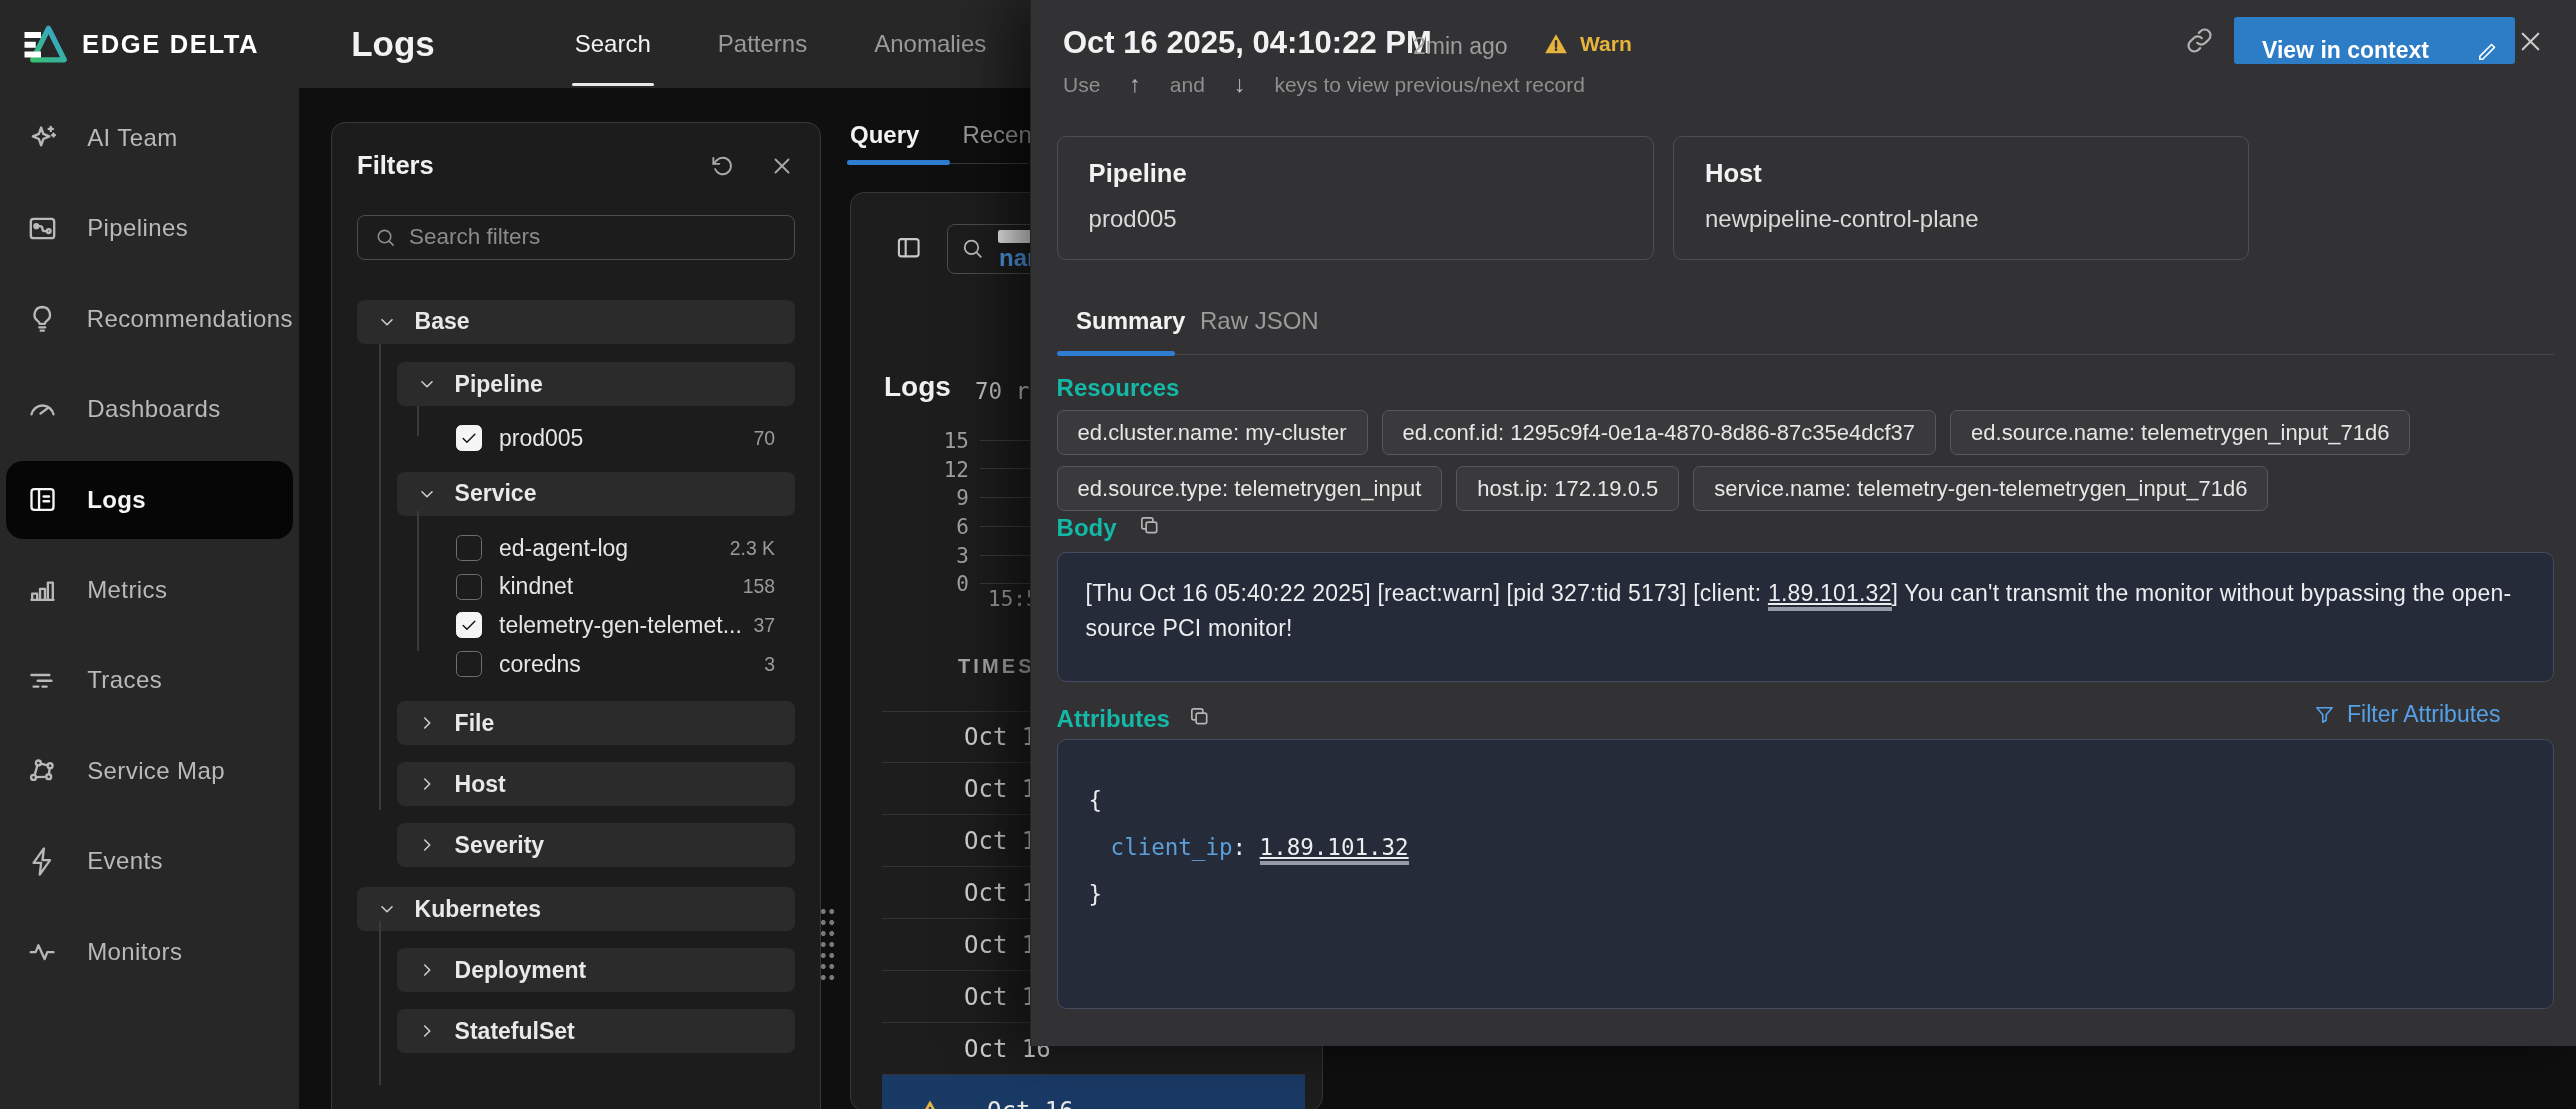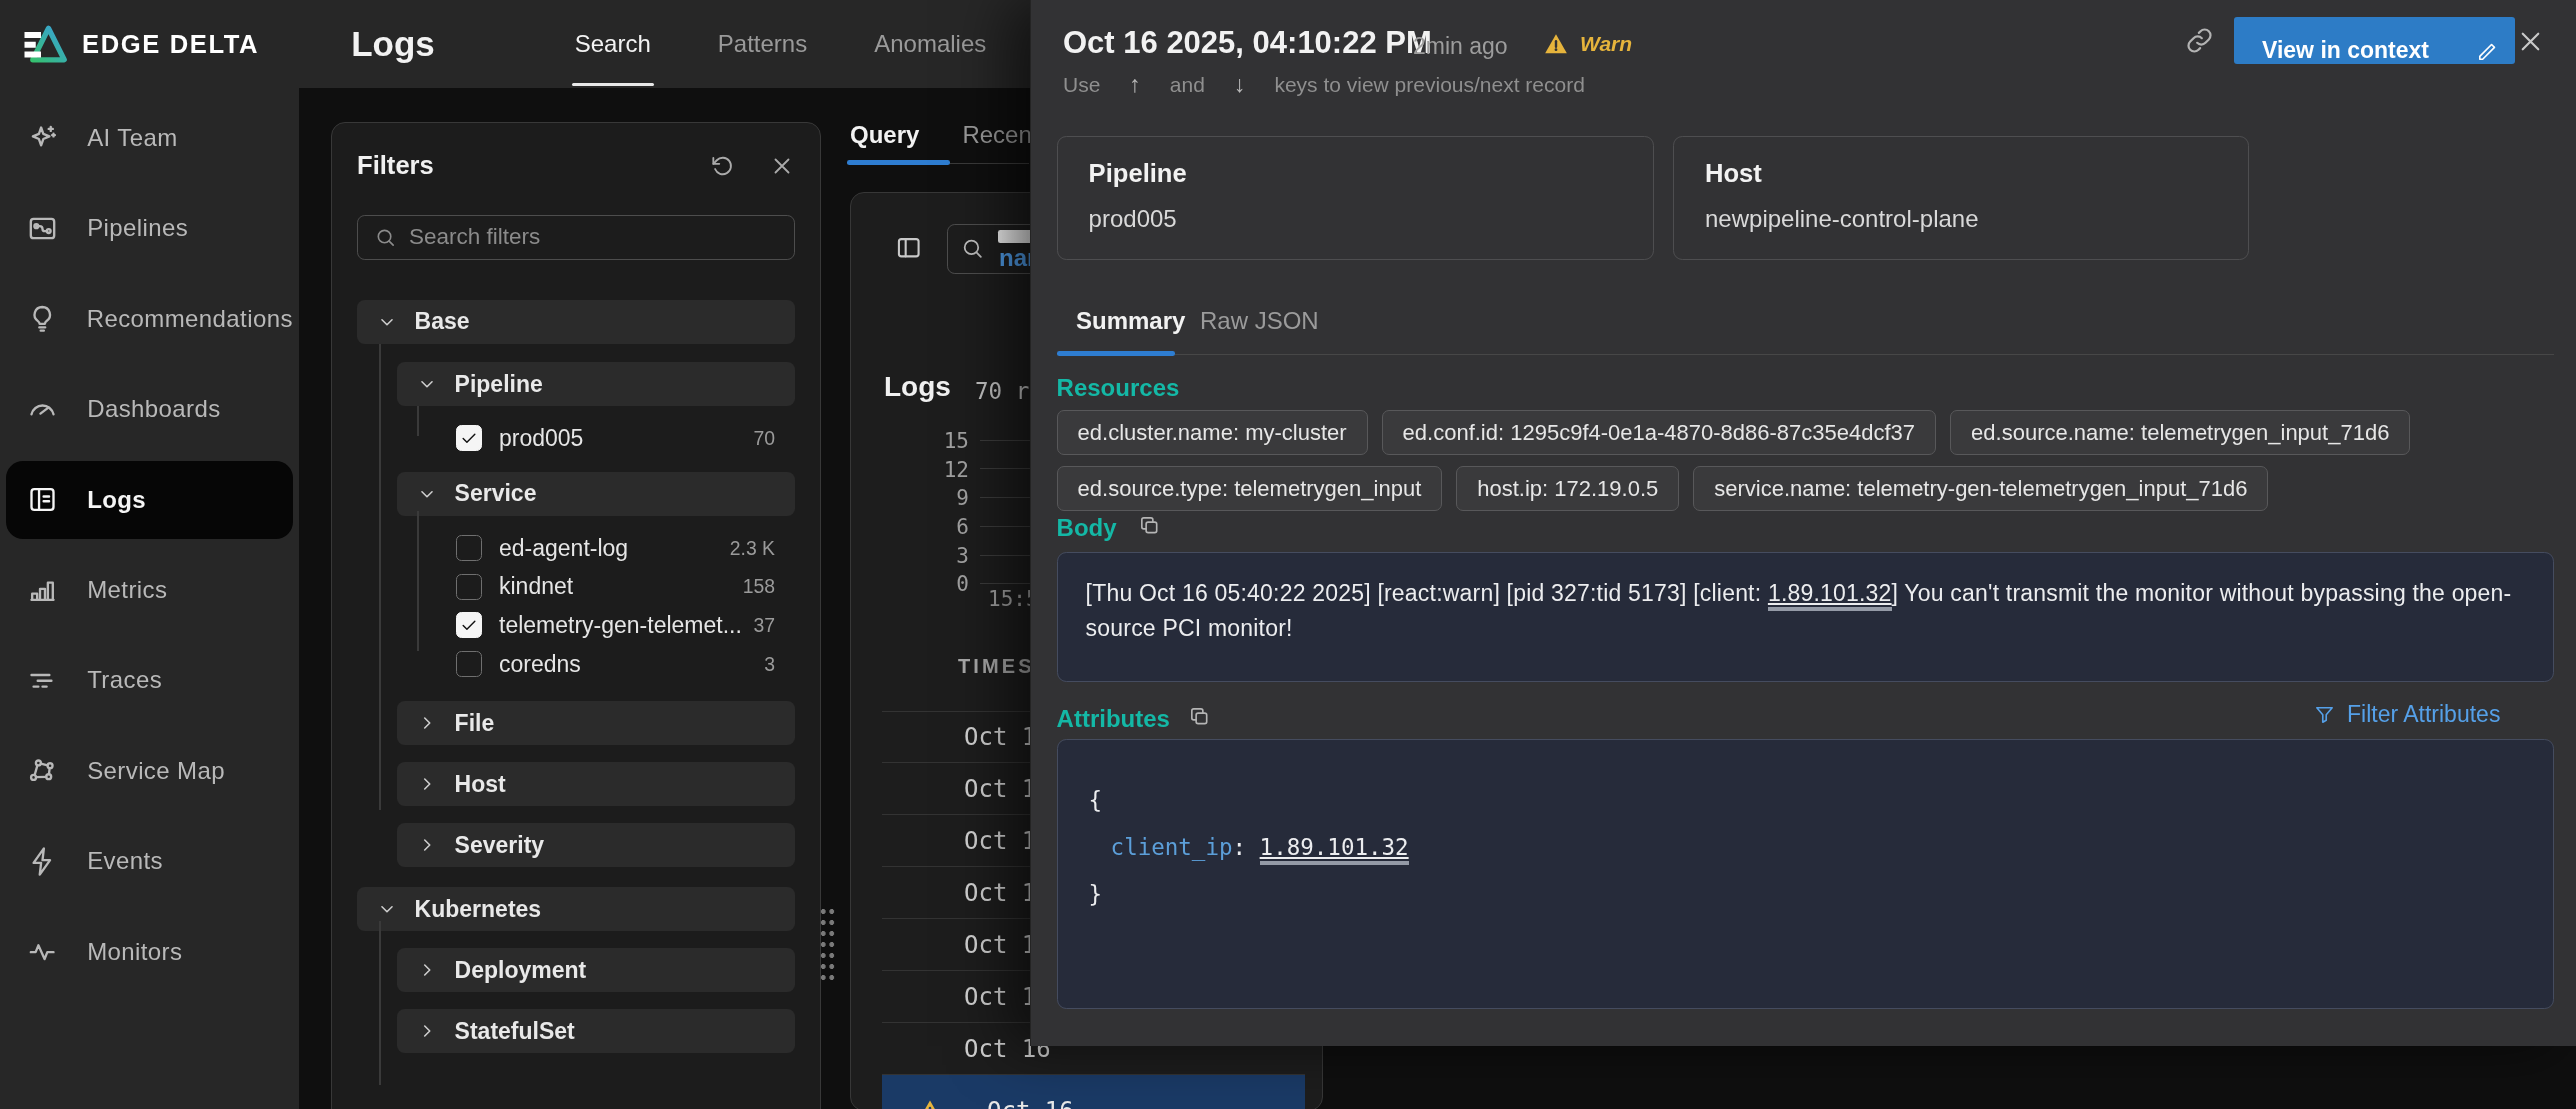--- a/index.html
+++ b/index.html
@@ -68,21 +68,21 @@
   .lrow { height:52px; border-bottom:0.8px solid #333333; display:flex; align-items:center; }
   .lrow .ts { margin-left:82px; font-size:24px; color:#d0d0d0; }
   .lrow.selected { height:93px; border-bottom:none; background:#1a3a66; align-items:flex-start; padding-top:22px; }
   .lrow.selected .warn-tri { margin-left:34px; width:28px; height:28px; }
   .lrow.selected .ts { margin-left:43px; color:#e8e8e8; }
 
   
   #drawer { left:1030px; top:0; width:1546px; height:1046px; background:#323234; z-index:10; box-shadow:-22px 0 54px rgba(0,0,0,.55); border-left:0.8px solid #242424; }
   .d-title { left:32px; top:25px; font-size:31px; font-weight:700; color:#f2f2f2; }
   .d-ago { left:382px; top:33px; font-size:23px; color:#9d9d9d; }
-  .warn-badge { left:512px; top:31px; display:flex; align-items:center; gap:11px;font-style:italic; }
+  .warn-badge { left:512px; top:31px; display:flex; align-items:center; gap:11px; }
   .warn-badge .w-lab { color:#e6b43c; font-size:21px; font-weight:700; }
   .link-ic { left:1153px; top:25px; width:31px; height:31px; color:#b3b3b3; cursor:pointer; }
   #ctx-btn { left:1203px; top:17px; height:47px; background:#2d7cc6; border-radius:3px; display:flex; align-items:flex-end; overflow:hidden; cursor:pointer; }
   #ctx-btn .seg-label { display:flex; align-items:center; padding:0 28px; color:#fff; font-size:23px; font-weight:600; }
   #ctx-btn .seg-div { width:1.6px; background:rgba(0,0,0,.28); }
   #ctx-btn .seg-edit { width:56px; display:flex; align-items:center; justify-content:center; color:#fff; }
   .close-ic { left:1484px; top:26px; width:31px; height:31px; color:#c9c9c9; cursor:pointer; }
   .d-hint { left:32px; top:71px; font-size:21px; color:#8f8f8f; display:flex; align-items:center; gap:29px; }
   .d-hint .arr { color:#b8b8b8; font-size:23px; }
   .d-card { top:136px; height:124px; border:1.6px solid #4e4e50; border-radius:9.3px; padding:22px 31px; }

